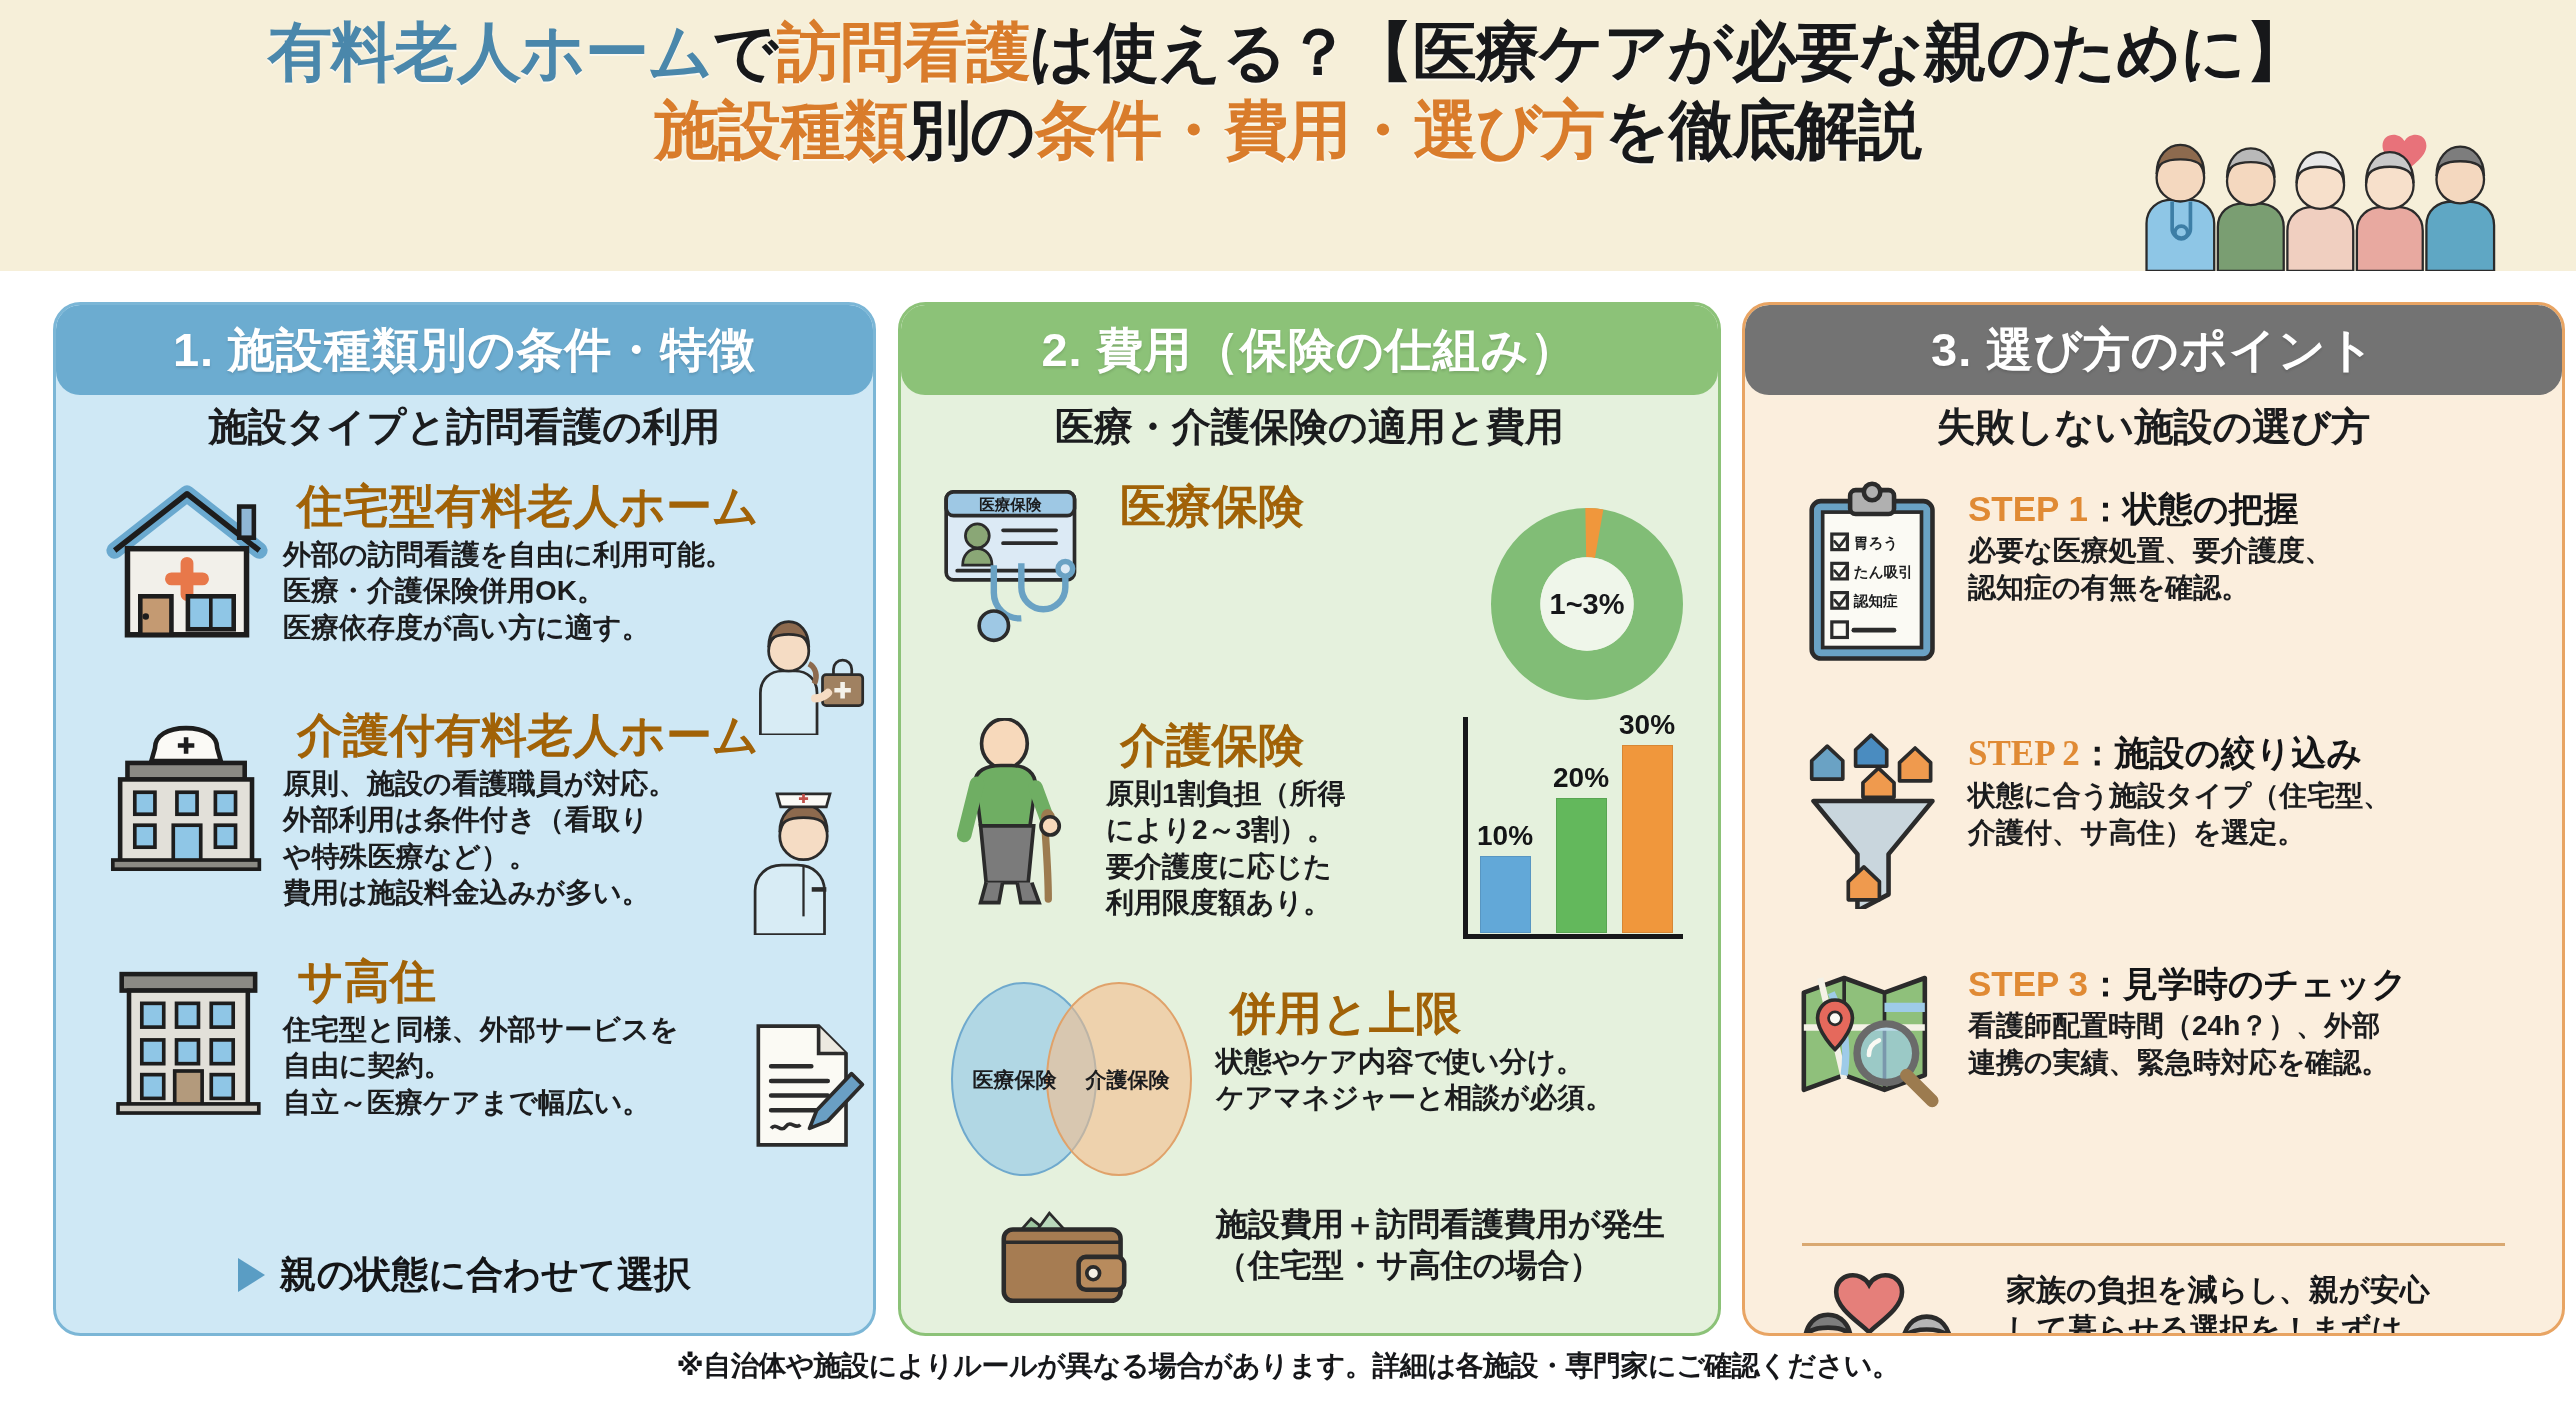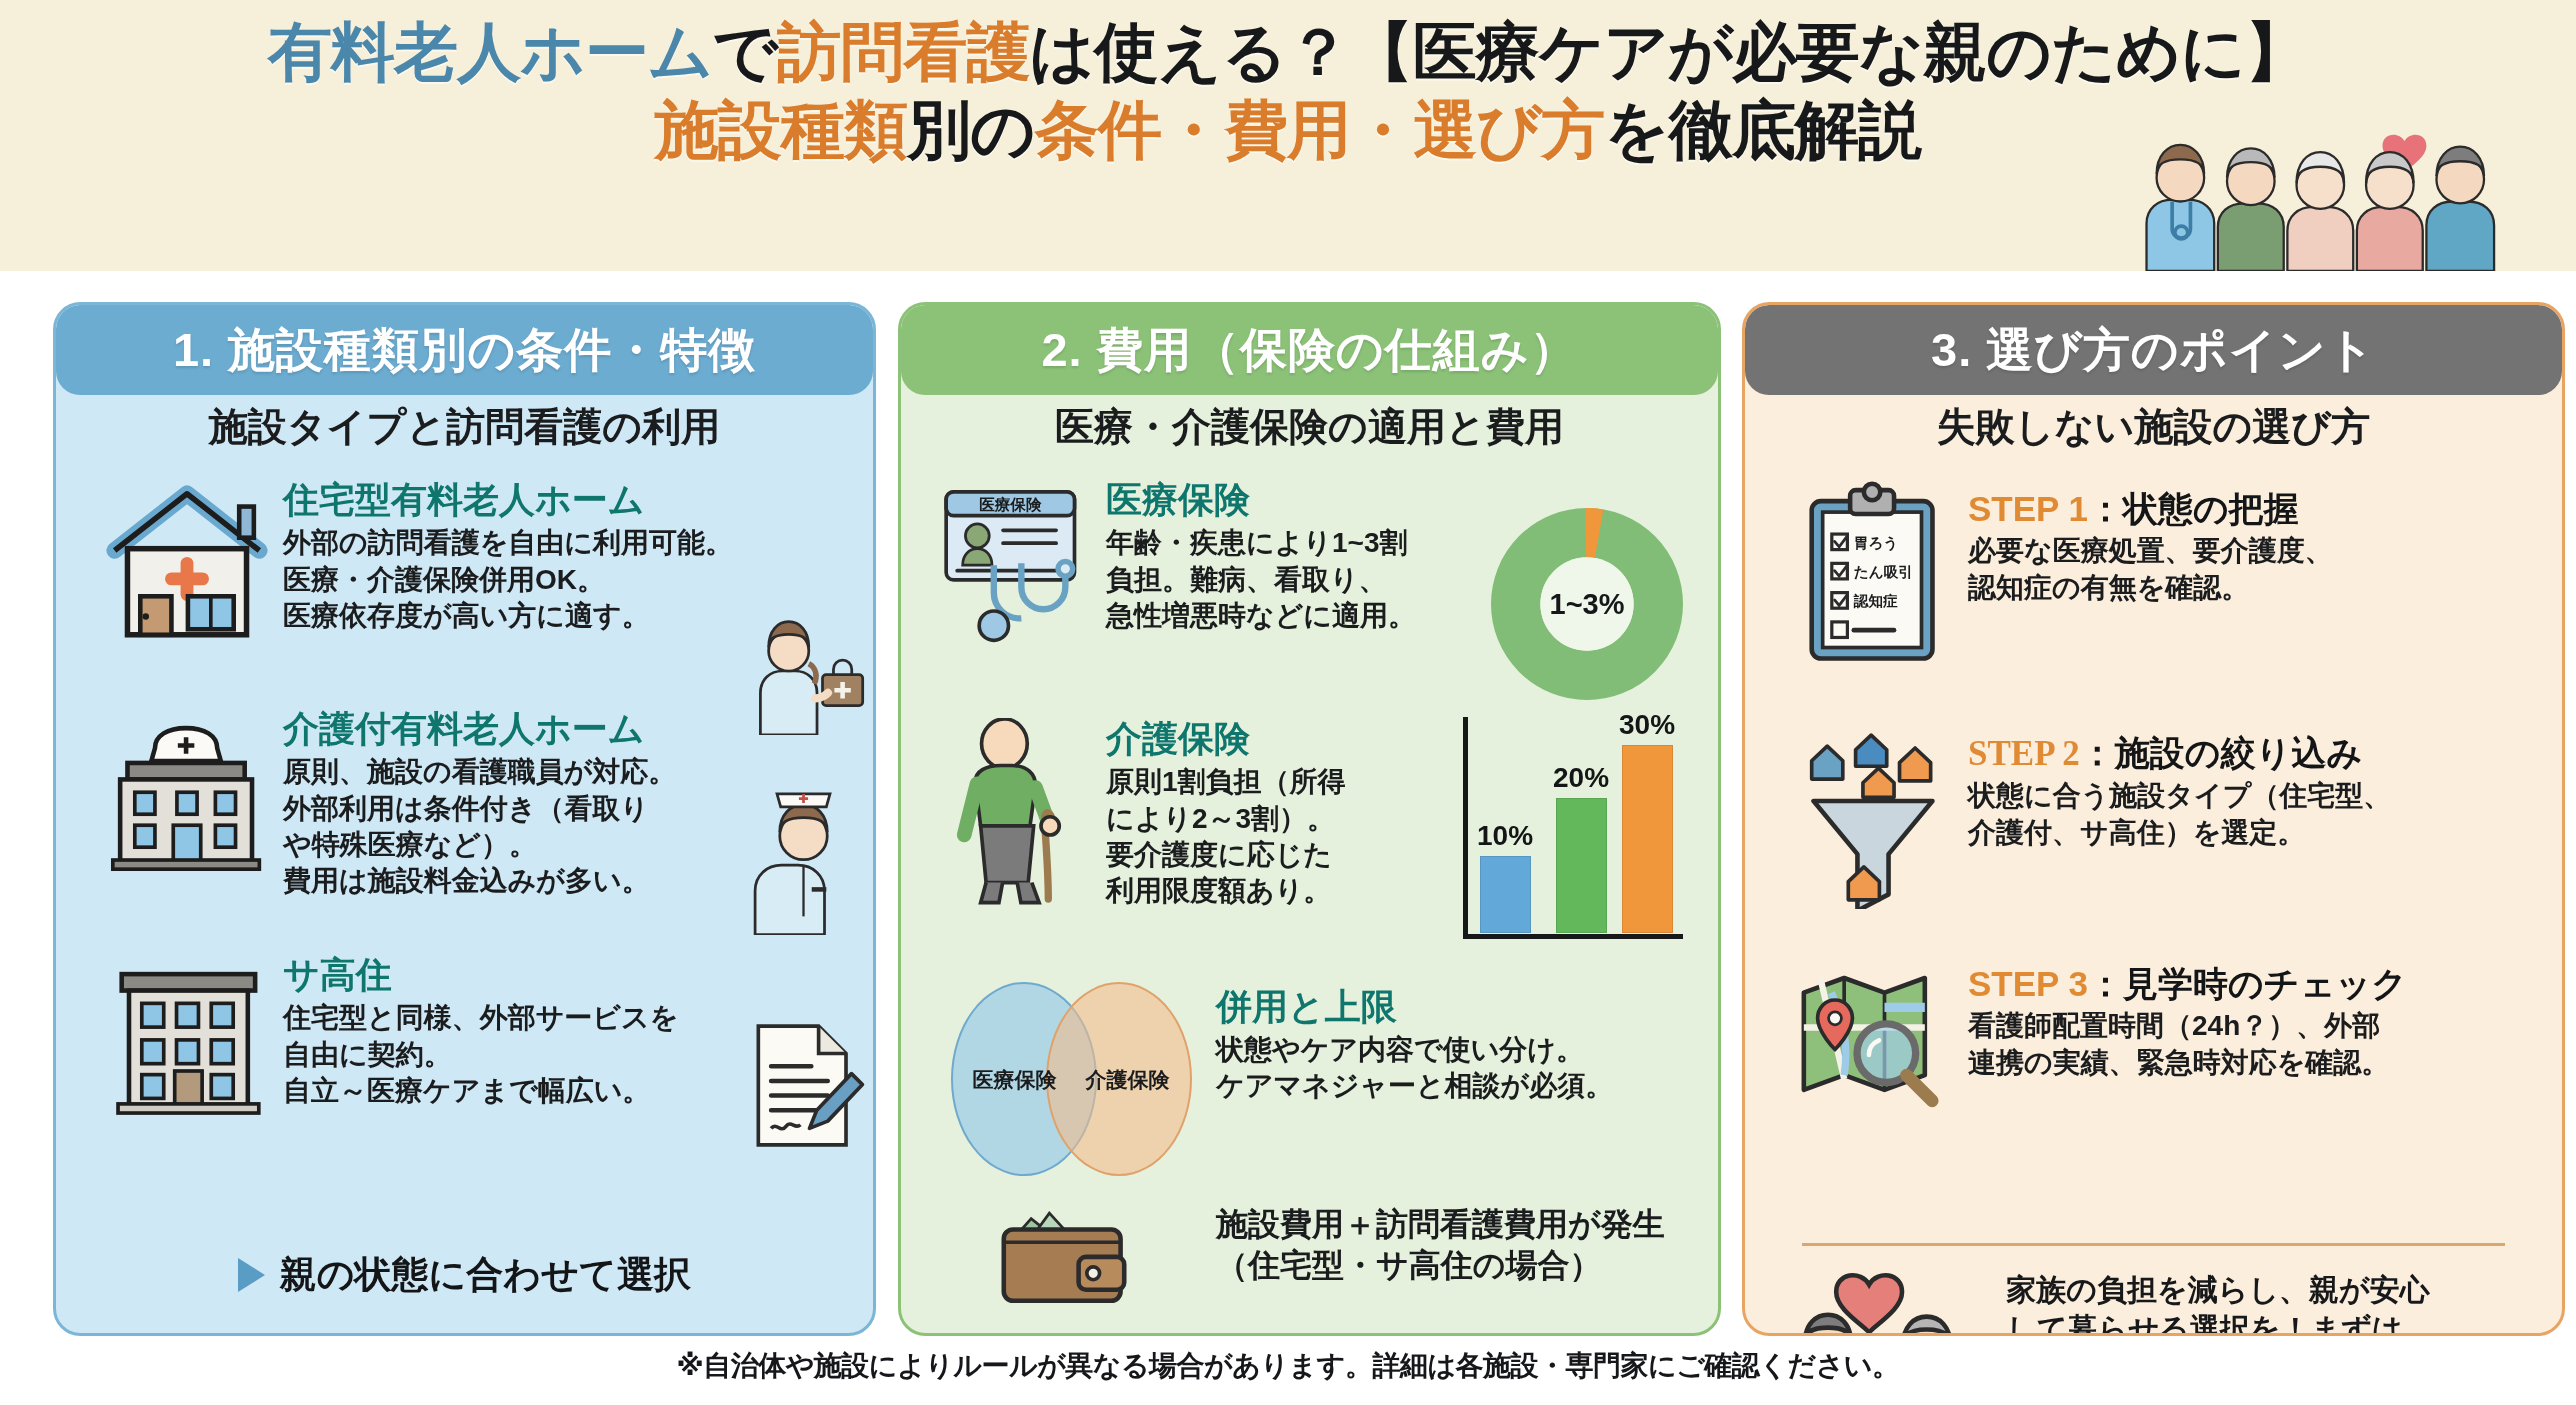--- a/index.html
+++ b/index.html
@@ -64,21 +64,21 @@
   .panel-sub {
     position: absolute; left: 0; top: 95px; width: 100%;
     text-align: center; font-size: 39px; font-weight: 900; color: #1b1c1e;
     white-space: nowrap;
   }
 
   
   .row { position: absolute; display: flex; }
   .row .icon-box { flex: 0 0 auto; display: flex; align-items: flex-start; justify-content: center; }
   .row .txt { flex: 1 1 auto; }
-  .item-title { font-size: 36px; font-weight: 900; color: #0f766e; line-height: 1.18; white-space: nowrap; }
+  .item-title { font-size: 46px; font-weight: 900; color: #a16207; line-height: 1.18; white-space: nowrap; margin-left: 14px; }
   .item-body  { font-size: 28px; font-weight: 700; color: #1b1c1e; line-height: 1.30; margin-top: 3.7px; }
   .item-body div { white-space: nowrap; }
 
   .step-title { font-size: 35px; font-weight: 900; line-height: 1.18; white-space: nowrap; color: #141517; }
   .step-num { color: #e08a34; }
 
   
   .p1-footer {
     position: absolute; left: 0; bottom: 33px; width: 100%;
     display: flex; align-items: center; justify-content: center; gap: 14.6px;
@@ -312,25 +312,20 @@
           <path d="M28 94c0-11 7-18 16-18s16 7 16 18z" fill="#8aa776" stroke="#2b2b2b" stroke-width="3"></path>
           <path d="M72 56h58M72 70h58M22 100h110" stroke="#2b2b2b" stroke-width="4" stroke-linecap="round"></path>
           <path d="M92 92v26a24 24 0 0048 0V104" fill="none" stroke="#6aa2c4" stroke-width="7"></path>
           <path d="M62 94v30a28 28 0 0030 28" fill="none" stroke="#6aa2c4" stroke-width="7"></path>
           <circle cx="140" cy="98" r="8" fill="#dceaf5" stroke="#6aa2c4" stroke-width="6"></circle>
           <circle cx="62" cy="160" r="16" fill="#9ec8e4" stroke="#2b2b2b" stroke-width="4"></circle>
         </svg>
       </div>
       <div class="txt">
         <div class="item-title">医療保険</div>
-        <div class="item-body">
-          <div>年齢・疾患により1~3割</div>
-          <div>負担。難病、看取り、</div>
-          <div>急性増悪時などに適用。</div>
-        </div>
       </div>
     </div>
 
     <div class="donut" style="left:590px; top:203px; width:192px; height:192px;">
       <svg width="192" height="192" viewBox="0 0 210 210">
         <circle cx="105" cy="105" r="78" fill="none" stroke="#81bd76" stroke-width="54"></circle>
         <circle cx="105" cy="105" r="78" fill="none" stroke="#f0973c" stroke-width="54" stroke-dasharray="14.7 475.3" stroke-dashoffset="0" transform="rotate(-91 105 105)"></circle>
         <circle cx="105" cy="105" r="51" fill="#eff6ea"></circle>
       </svg>
       <div class="label">1~3%</div>

